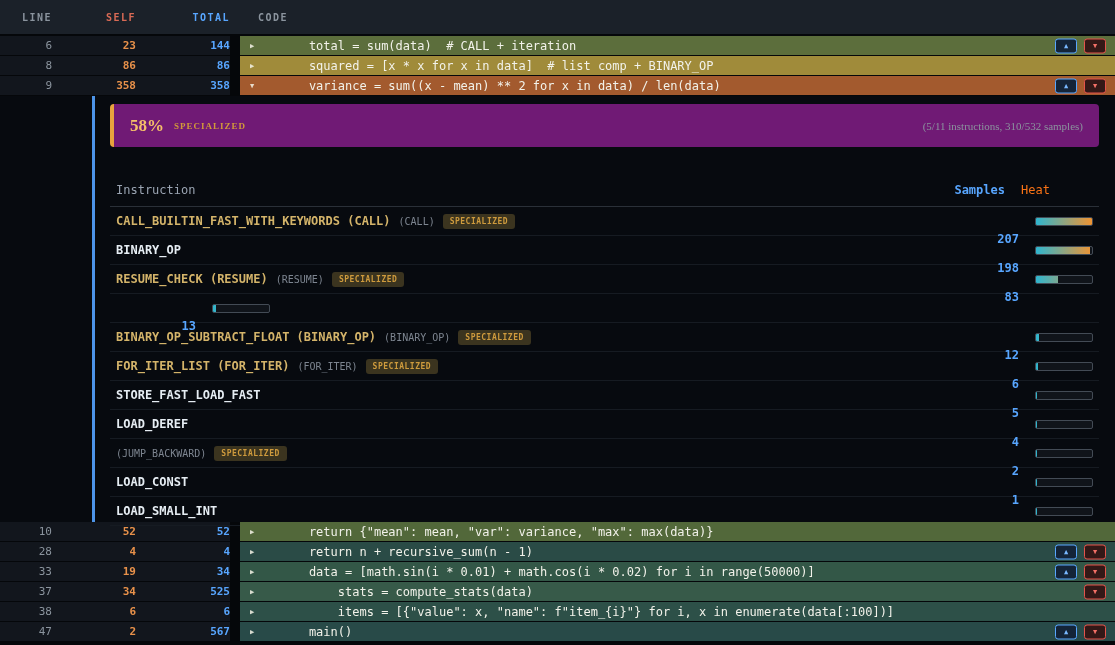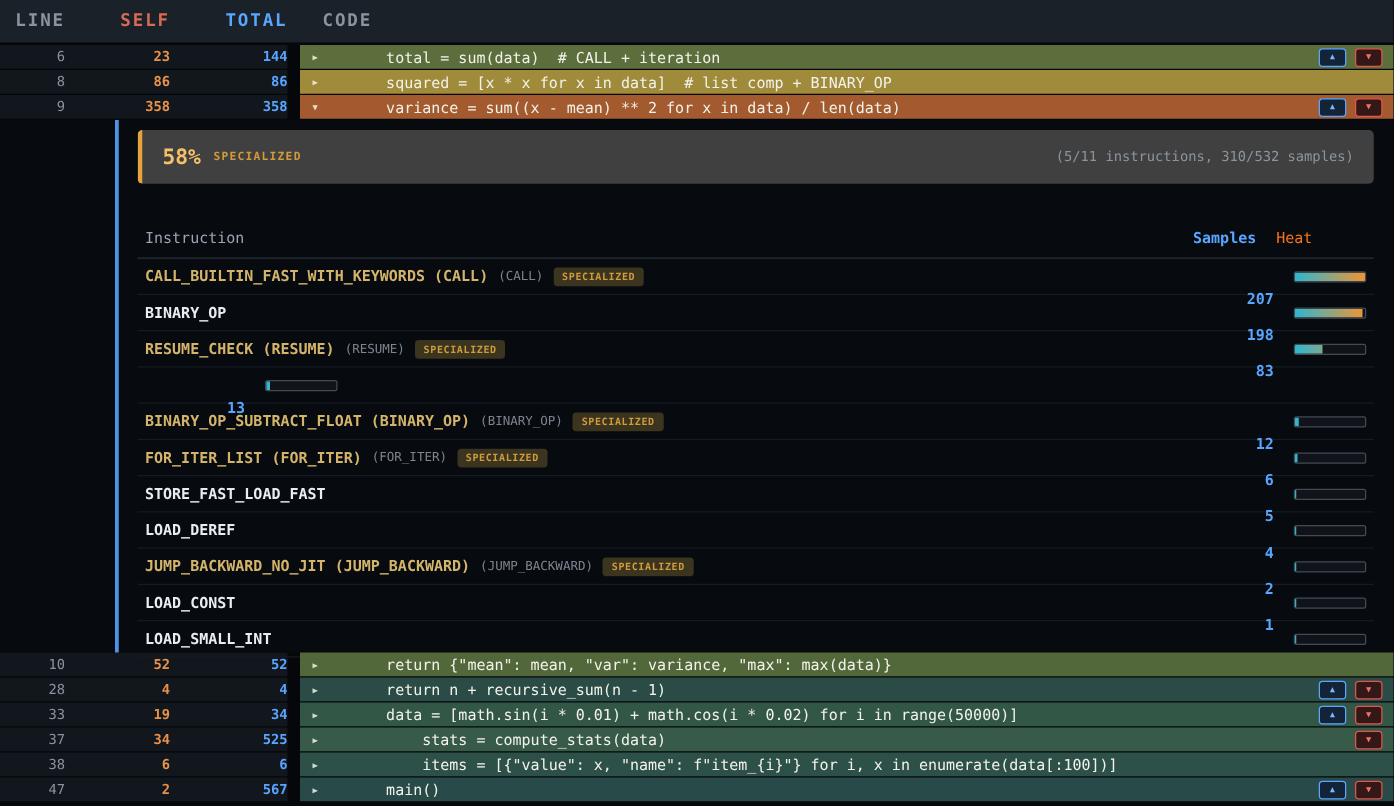--- a/index.html
+++ b/index.html
@@ -2,21 +2,21 @@
 <html><head>
 <meta charset="utf-8">
 <style>
   * { margin:0; padding:0; box-sizing:border-box; }
   html,body { background:#05070a; }
   body { font-family:"DejaVu Sans Mono", monospace; }
   .app { width:1115px; height:645px; overflow:hidden; background:#05070a; position:relative; }
 
   
   .hdr { display:flex; align-items:center; height:34px; background:#1b2129; margin-bottom:2px;
-         font-size:14px; font-weight:bold; letter-spacing:1.5px; }
+         font-size:10px; font-weight:bold; letter-spacing:1.5px; }
   .c-line  { width:52px;  text-align:right; flex:0 0 auto; }
   .c-self  { width:84px;  text-align:right; flex:0 0 auto; }
   .c-total { width:94px;  text-align:right; flex:0 0 auto; }
   .hdr .c-line  { color:#8b949e; }
   .hdr .c-self  { color:#d96a55; }
   .hdr .c-total { color:#58a6ff; }
   .hdr .c-code  { color:#8b949e; margin-left:28px; }
 
   
   .code-row { display:flex; height:19px; margin-bottom:1px; }
@@ -31,22 +31,22 @@
   .nav-btns { position:absolute; right:9px; top:50%; transform:translateY(-50%); display:flex; gap:7px; }
   .nav { width:22px; height:15px; display:flex; align-items:center; justify-content:center;
          font-size:7px; border-radius:3px; cursor:pointer; font-family:inherit; padding:0; }
   .nav.up   { background:#142438; border:1px solid #58a6ff; color:#79b8ff; }
   .nav.down { background:#331817; border:1px solid #e5534b; color:#f47067; }
 
   
   .detail { position:relative; height:426px; background:#070a0f; }
   .expand-line { position:absolute; left:92px; top:0; bottom:0; width:3px; background:#4d94e8; }
   .panel { position:absolute; left:110px; right:16px; top:8px; }
-  .summary-card { display:flex; align-items:center; height:43px; background:#404040;
-                  border-left:4px solid #e8a33d; border-radius:4px; padding:0 16px; }
+  .summary-card { display:flex; align-items:center; height:43px; background:#701a75;
+                  border-left:4px solid #e8a33d; border-radius:4px; padding:0 16px;font-family:Liberation Serif, serif; }
   .pct { font-size:17px; font-weight:bold; color:#f5c069; }
   .pct-label { font-size:9px; font-weight:bold; letter-spacing:1px; color:#d29a3a; margin-left:10px; }
   .summary-right { margin-left:auto; font-size:11px; color:#8b949e; }
 
   .tbl { margin-top:12px; }
   .tbl-hdr { display:flex; align-items:center; padding:8px 6px 9px 6px; border-bottom:1px solid #2a3038;
              font-size:12px;margin-top:28px; }
   .col-name { flex:1; color:#9aa4b2; }
   .col-samples { width:80px; text-align:right; flex:0 0 auto; }
   .tbl-hdr .col-samples { color:#58a6ff; font-weight:bold; }
@@ -215,21 +215,20 @@
       <span class="instr-name">LOAD_DEREF</span>
 
     </div>
     <div class="instr-samples">4</div>
     <div class="heat-bar">
       <div class="heat-fill" style="width: 2%;"></div>
     </div>
   </div>
             <div class="instr-row">
     <div class="name-cell">
-      <span class="instr-name spec">JUMP_BACKWARD_NO_JIT (JUMP_BACKWARD)</span>
       <span class="instr-base">(JUMP_BACKWARD)</span>
       <span class="instr-badge">SPECIALIZED</span>
     </div>
     <div class="instr-samples">2</div>
     <div class="heat-bar">
       <div class="heat-fill" style="width: 1.2%;"></div>
     </div>
   </div>
             <div class="instr-row">
     <div class="name-cell">

